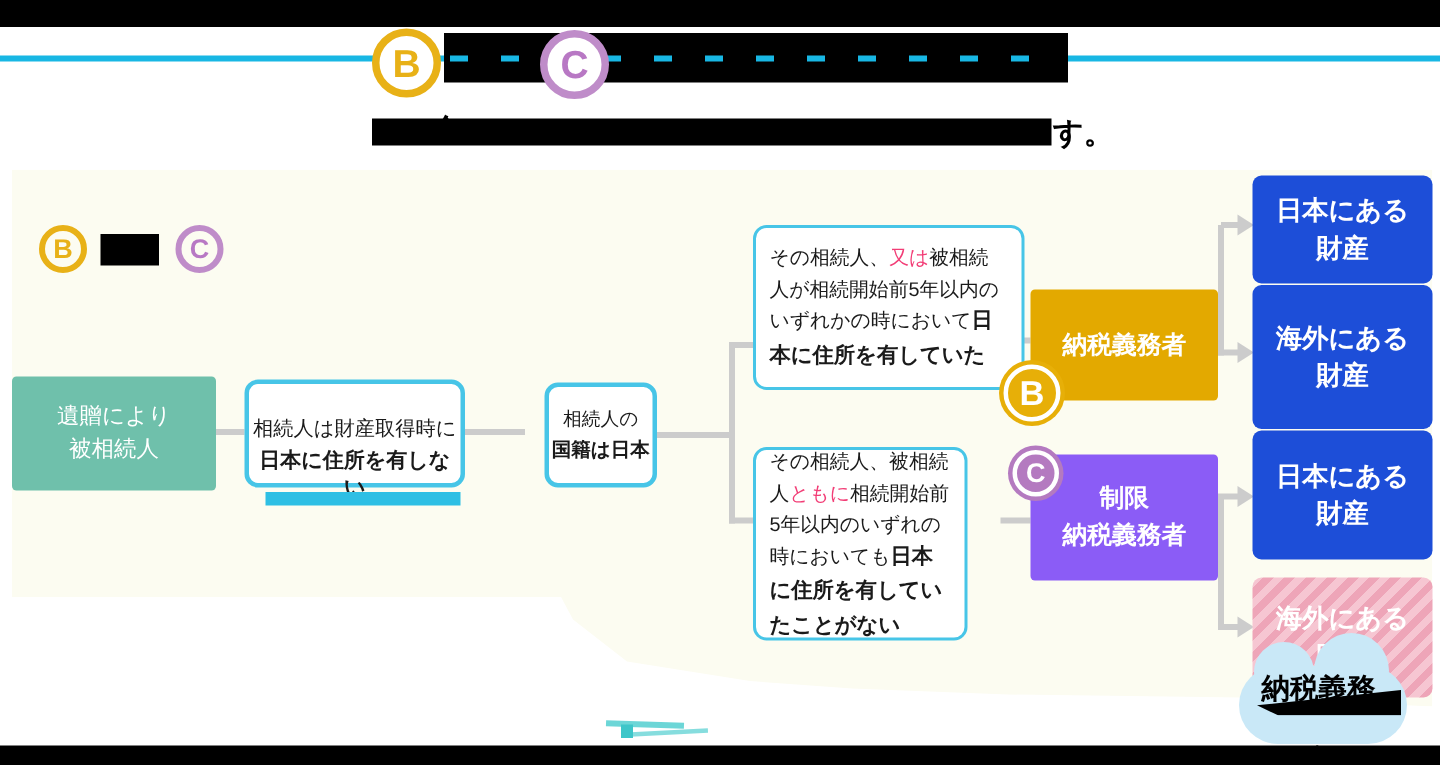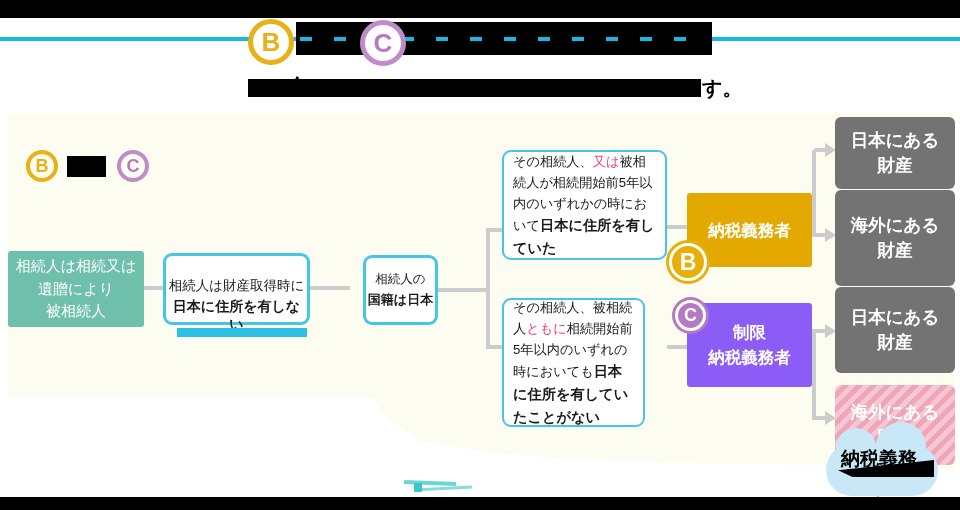--- a/index.html
+++ b/index.html
@@ -36,36 +36,36 @@
   .start-node{left:8px;top:251px;width:136px;height:76px;background:#6fc0ab;color:#fff;font-size:15px;line-height:1.5;border-radius:3px;}
   .outline-node{background:#fff;border:3px solid #47c5e7;border-radius:9px;color:#1a1a1a;}
   .residence-node{left:163px;top:253px;width:147px;height:72px;}
   .residence-node .l1{font-size:13.5px;margin-top:32px;}
   .residence-node .l2{font-size:14px;font-weight:bold;margin-top:3px;}
   .cyan-redaction{position:absolute;left:177px;top:328px;width:130px;height:9px;background:#2ebfe4;}
   .nationality-node{left:350px;top:255px;width:75px;height:70px;margin-left:13px;}
   .nationality-node .l1{font-size:12.5px;}
   .nationality-node .l2{font-size:13px;font-weight:bold;margin-top:3px;}
   .cond-node{border-width:2px;align-items:flex-start;justify-content:center;text-align:left;padding:8px 9px;font-size:13.2px;line-height:1.6;}
-  .cond-top{left:502px;top:150px;width:165px;height:110px;}
+  .cond-top{left:502px;top:150px;width:181px;height:110px;}
   .cond-bottom{left:502px;top:298px;width:143px;height:129px;}
   .em-red{color:#f23d76;}
   .cond-bold{font-weight:bold;font-size:14.2px;}
   .taxpayer{color:#fff;font-weight:bold;font-size:16.5px;line-height:1.5;border-radius:3px;}
   .unlimited-node{left:687px;top:193px;width:125px;height:74px;background:#e3a900;}
   .limited-node{left:687px;top:303px;width:125px;height:84px;background:#8b5cf6;}
 
   
   .disc-badge{position:absolute;border-radius:50%;display:flex;align-items:center;justify-content:center;color:#fff;font-weight:bold;}
   .disc-badge .ring{position:absolute;inset:3px;border:3px solid #fff;border-radius:50%;}
   .disc-b{left:666px;top:240px;width:44px;height:44px;background:#e7af08;font-size:23px;}
   .disc-c{left:672px;top:297px;width:37px;height:37px;background:#b47ac0;font-size:18px;}
 
   
-  .asset{left:835px;width:120px;background:#737373;color:#fff;font-weight:bold;font-size:17.5px;line-height:1.45;border-radius:6px;}
+  .asset{left:835px;width:120px;background:#1d4ed8;color:#fff;font-weight:bold;font-size:17.5px;line-height:1.45;border-radius:6px;}
   .asset-1{top:117px;height:72px;}
   .asset-2{top:190px;height:96px;}
   .asset-3{top:287px;height:86px;}
   .asset-4{top:385px;height:80px;border-radius:6px;
     background:repeating-linear-gradient(135deg,#f6c6d2 0 5px,#eea5b8 5px 10px);}
 
   
   .conn{position:absolute;background:#cccccc;}
   .arr{position:absolute;width:0;height:0;border-top:7px solid transparent;border-bottom:7px solid transparent;border-left:11px solid #cccccc;}
 
@@ -128,21 +128,20 @@
   <div class="conn z2" style="left:812px;top:233px;width:14px;height:4px;"></div>
   <div class="arr z2" style="left:825px;top:228px;"></div>
 
   <div class="conn z2" style="left:812px;top:329px;width:14px;height:4px;"></div>
   <div class="arr z2" style="left:825px;top:324px;"></div>
   <div class="conn z2" style="left:812px;top:331px;width:4px;height:89px;"></div>
   <div class="conn z2" style="left:814px;top:416px;width:12px;height:4px;"></div>
   <div class="arr z2" style="left:825px;top:411px;"></div>
 
   <div class="node start-node z3">
-    <div>相続人は相続又は</div>
     <div>遺贈により</div>
     <div>被相続人</div>
   </div>
 
   <div class="node outline-node residence-node z3">
     <div class="l1">相続人は財産取得時に</div>
     <div class="l2">日本に住所を有しない</div>
   </div>
   <div class="cyan-redaction z3"></div>
 

